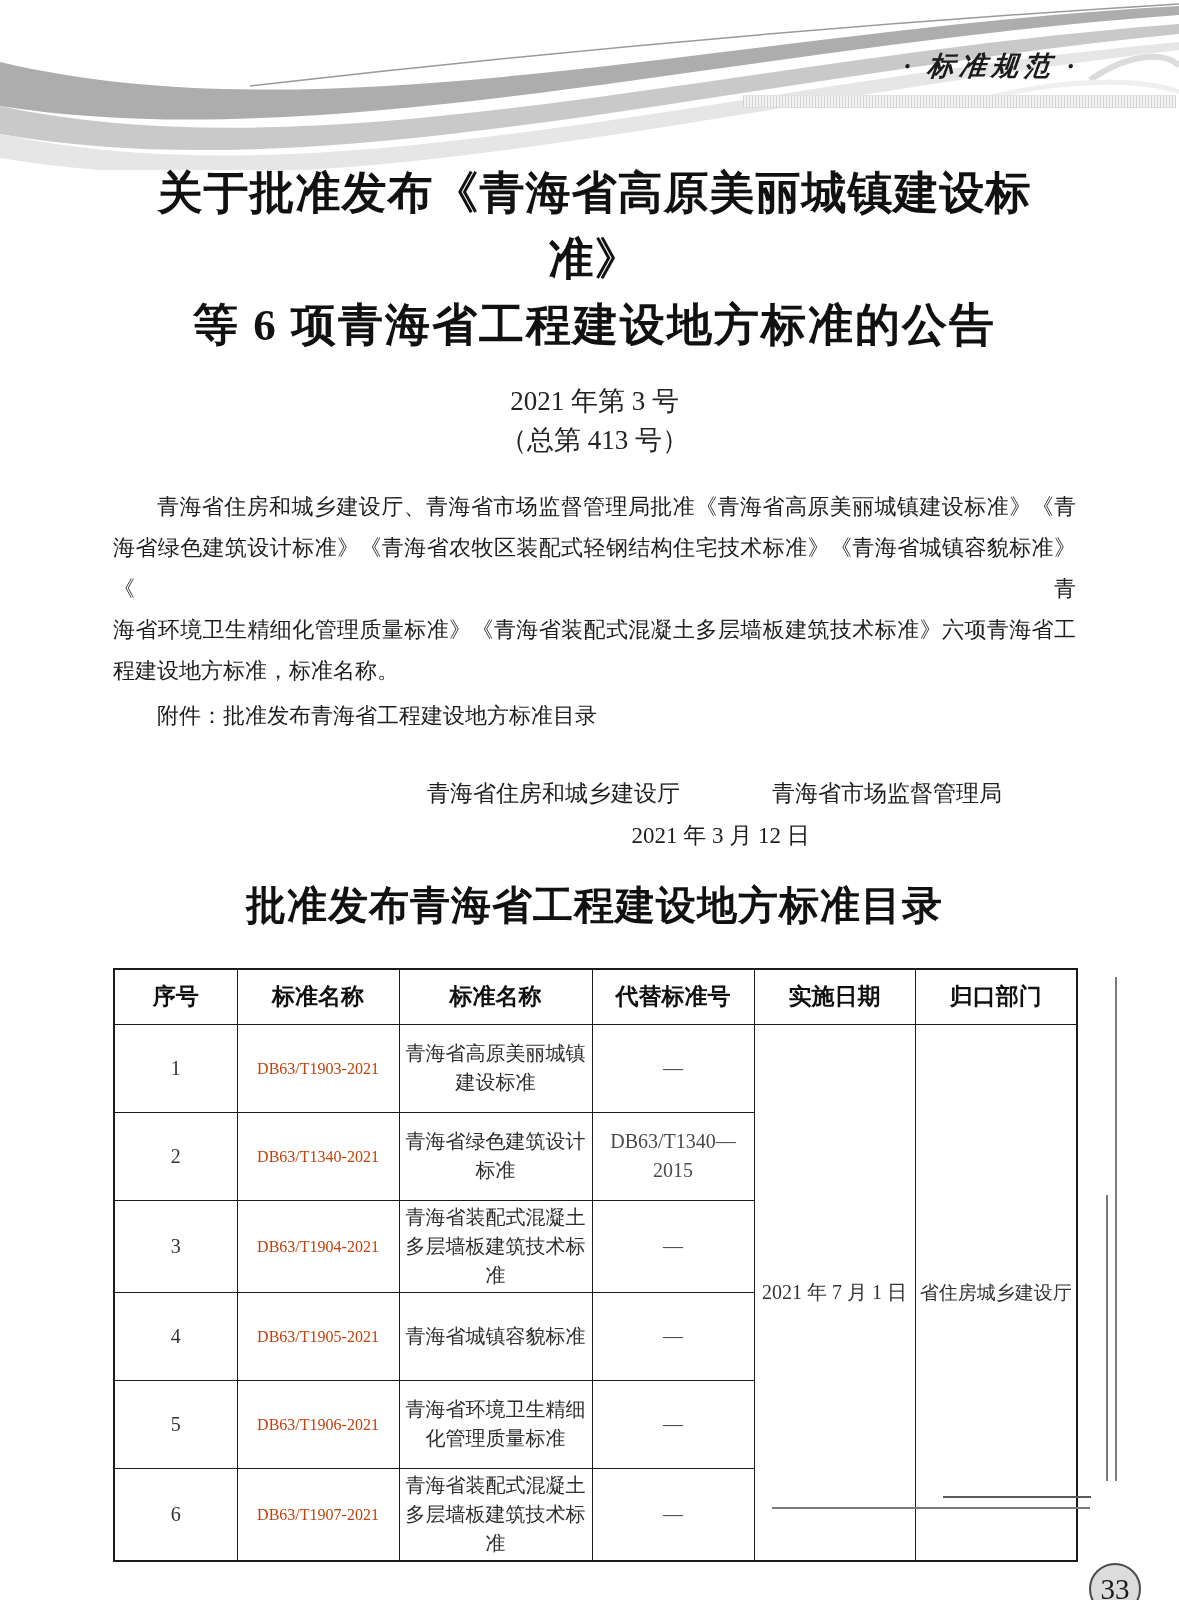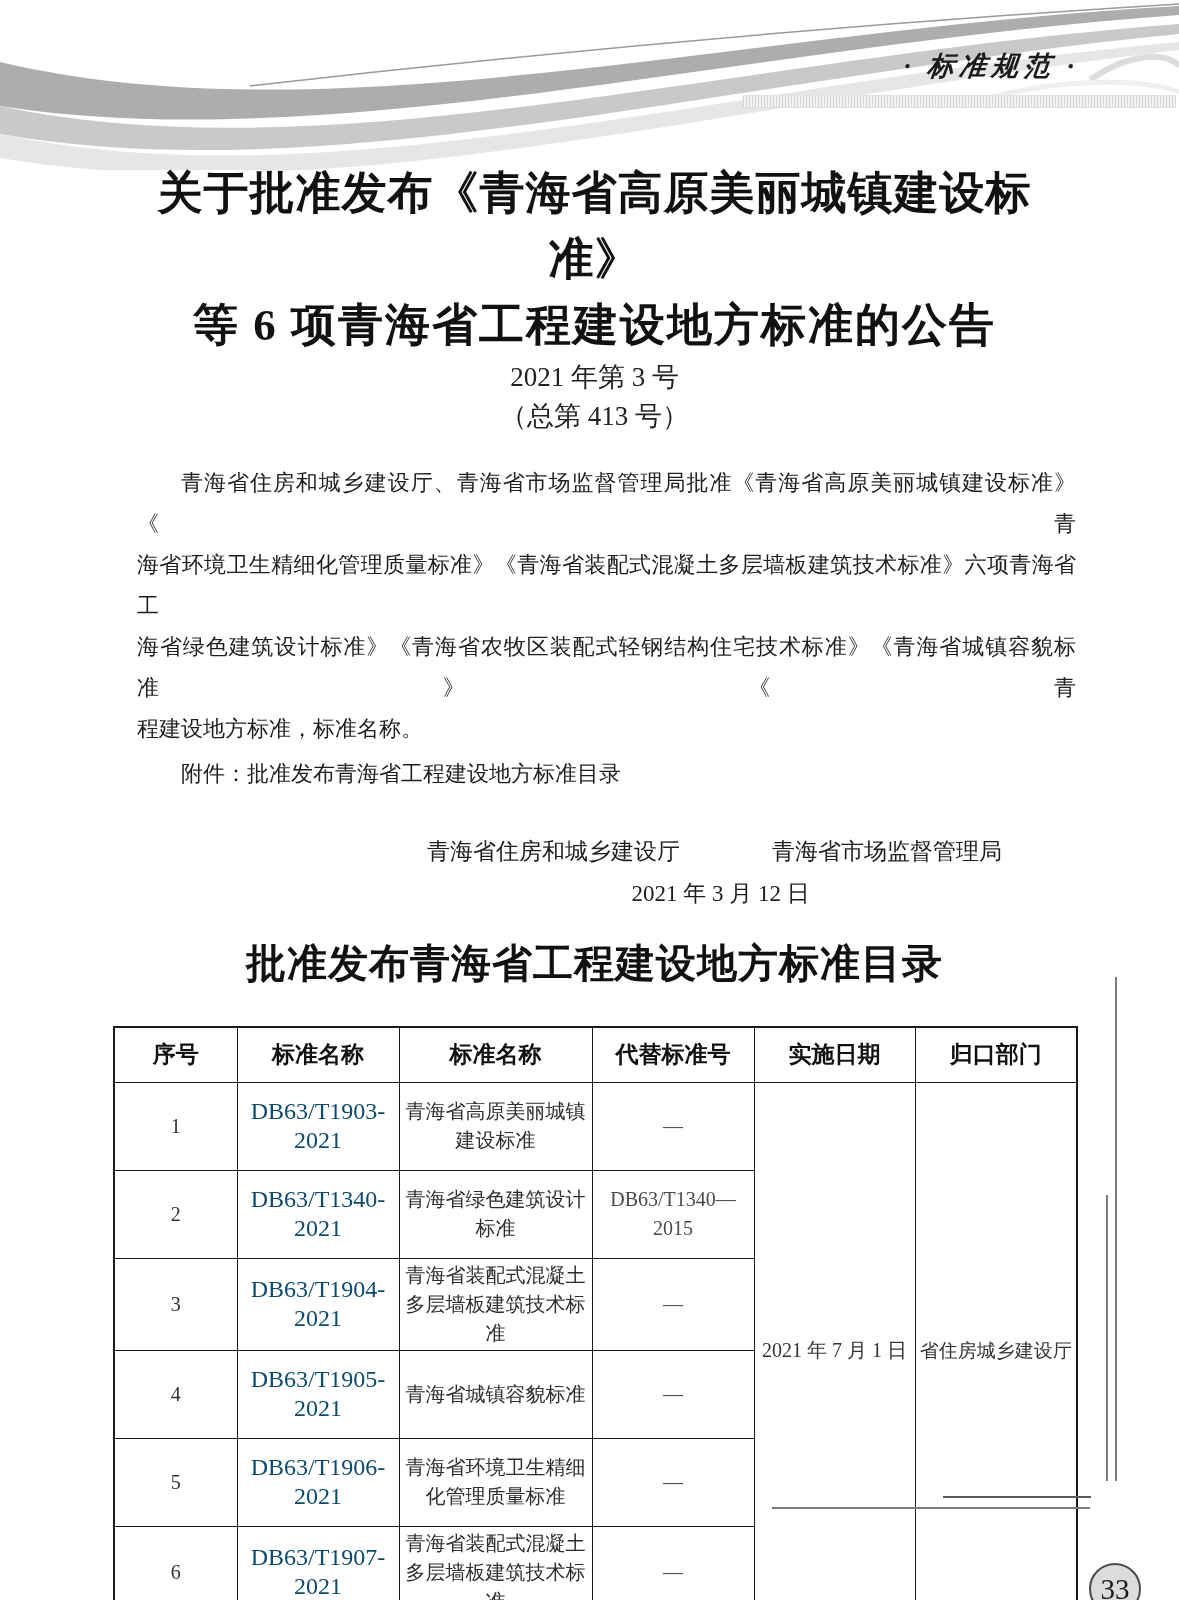--- a/index.html
+++ b/index.html
@@ -22,22 +22,22 @@
   
   .hatch-bar {
     position:absolute; left:743px; top:95px; width:433px; height:13px;
     background:repeating-linear-gradient(to right,#d4d4d4 0 1px,#f2f2f2 1px 3px);
     border-top:1px solid #e3e3e3; border-bottom:1px solid #dedede;
   }
   
   .content { position:absolute; left:113px; top:0; width:963px; }
   .title { margin-top:160px; text-align:center; font-weight:900; font-size:45px; line-height:66px; letter-spacing:1px; color:#111; }
   .title .t2 { letter-spacing:2px; }
-  .docnum-block { text-align:center; font-size:27px; line-height:39px; color:#222; }
-  .body-block { margin-top:26px; font-size:22px; line-height:41px; color:#1e1e1e;margin-left:24px; }
+  .docnum-block { margin-top:24px; text-align:center; font-size:27px; line-height:39px; color:#222; }
+  .body-block { margin-top:26px; font-size:22px; line-height:41px; color:#1e1e1e; }
   .body-line { text-align:justify; text-align-last:justify; }
   .body-line.first { text-indent:44px; }
   .body-line.last { text-align:left; text-align-last:left; }
   .attachment { text-indent:44px; margin-top:4px; font-size:22px; line-height:41px; }
   .issuers {
     margin-top:42px; display:flex; justify-content:center; gap:92px;
     font-size:23px; line-height:32px; transform:translateX(120px); white-space:nowrap;
   }
   .issue-date { margin-top:10px; text-align:center; font-size:23px; line-height:32px; transform:translateX(126px); }
   .catalog-title { margin-top:28px; text-align:center; font-weight:900; font-size:40px; line-height:52px; letter-spacing:1px; color:#111; }
@@ -46,21 +46,21 @@
     margin-top:36px; width:963px; table-layout:fixed; border-collapse:collapse;
     font-size:20px; color:#333;
   }
   table.catalog th, table.catalog td {
     border:1.5px solid #1a1a1a; text-align:center; vertical-align:middle;
     padding:2px 4px; line-height:29px;
   }
   table.catalog { border:2.5px solid #1a1a1a; }
   table.catalog thead th { height:55px; font-size:23px; font-weight:bold; color:#101010; }
   table.catalog tbody tr { height:88px; }
-  td.cell-code { font-size:24px; color:#0c4a6e; }
+  td.cell-code { font-size:16px; color:#c2410c; }
   td.cell-name { font-size:20px; color:#2e2e2e; }
   td.cell-replaces { color:#4a4a4a; overflow-wrap:break-word; }
   td.cell-impl, td.cell-dept { font-size:20px; color:#333; padding:2px 3px; }
   td.cell-dept { font-size:19px; }
   
   .vrule-long  { position:absolute; left:1115px; top:977px;  width:2px; height:504px; background:#7a7a7a; }
   .vrule-short { position:absolute; left:1106px; top:1195px; width:2px; height:286px; background:#7a7a7a; }
   .hrule-top    { position:absolute; left:943px; top:1496px; width:148px; height:2px; background:#5a5a5a; }
   .hrule-bottom { position:absolute; left:772px; top:1507px; width:318px; height:2px; background:#7a7a7a; }
   .page-circle {
@@ -95,22 +95,22 @@
       <div class="t2">等 6 项青海省工程建设地方标准的公告</div>
     </div>
 
     <div class="docnum-block">
       <div>2021 年第 3 号</div>
       <div>（总第 413 号）</div>
     </div>
 
     <div class="body-block">
       <div class="body-line first">青海省住房和城乡建设厅、青海省市场监督管理局批准《青海省高原美丽城镇建设标准》《青</div>
+      <div class="body-line">海省绿色建筑设计标准》《青海省农牧区装配式轻钢结构住宅技术标准》《青海省城镇容貌标准》《青</div>
       <div class="body-line">海省环境卫生精细化管理质量标准》《青海省装配式混凝土多层墙板建筑技术标准》六项青海省工</div>
-      <div class="body-line">海省绿色建筑设计标准》《青海省农牧区装配式轻钢结构住宅技术标准》《青海省城镇容貌标准》《青</div>
       <div class="body-line last">程建设地方标准，标准名称。</div>
       <div class="attachment">附件：批准发布青海省工程建设地方标准目录</div>
     </div>
 
     <div class="issuers">
       <span>青海省住房和城乡建设厅</span>
       <span>青海省市场监督管理局</span>
     </div>
     <div class="issue-date">2021 年 3 月 12 日</div>
 

